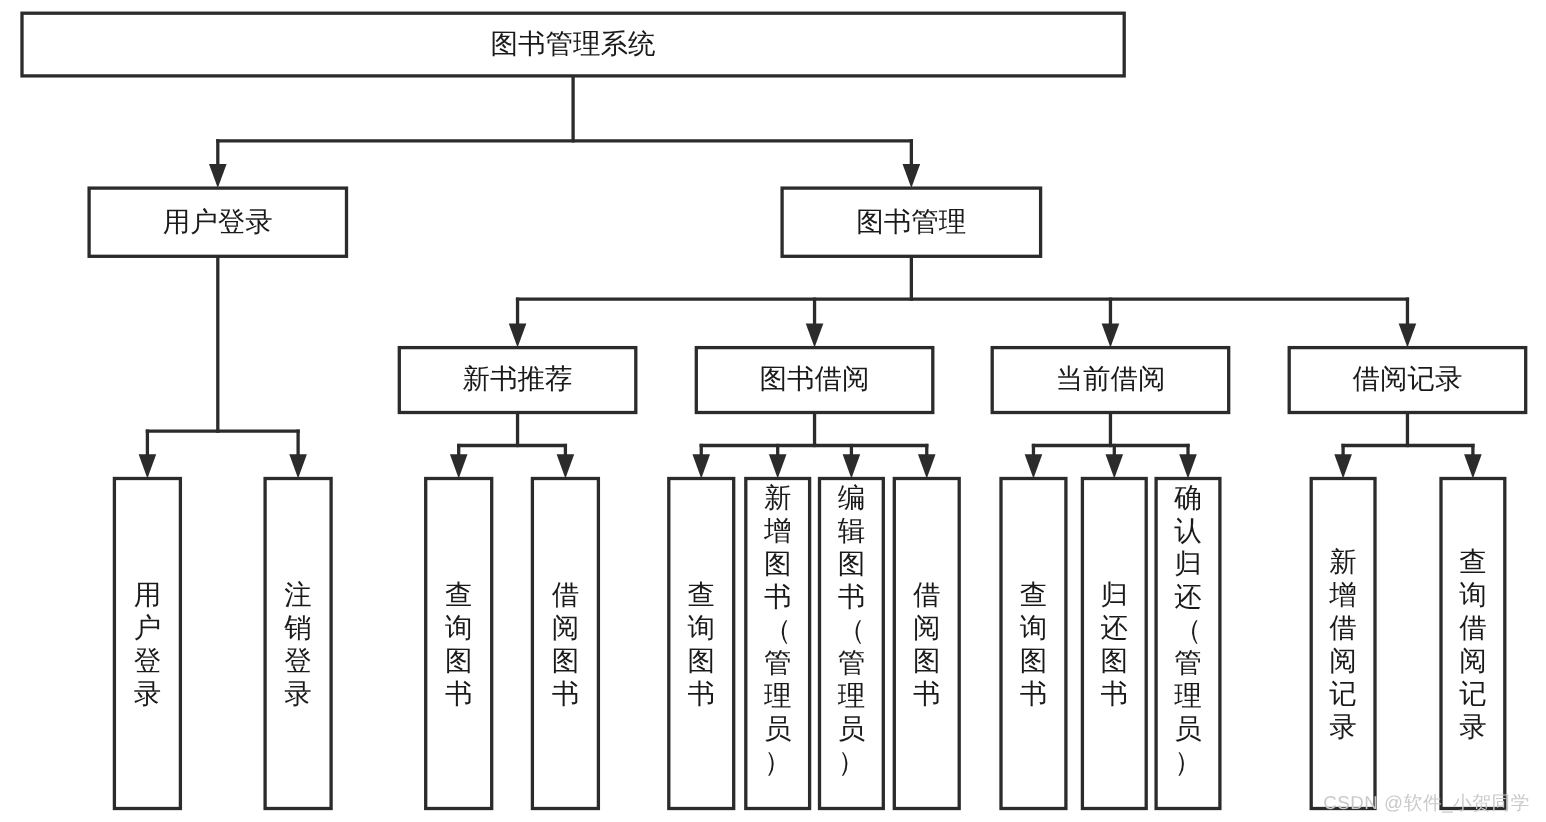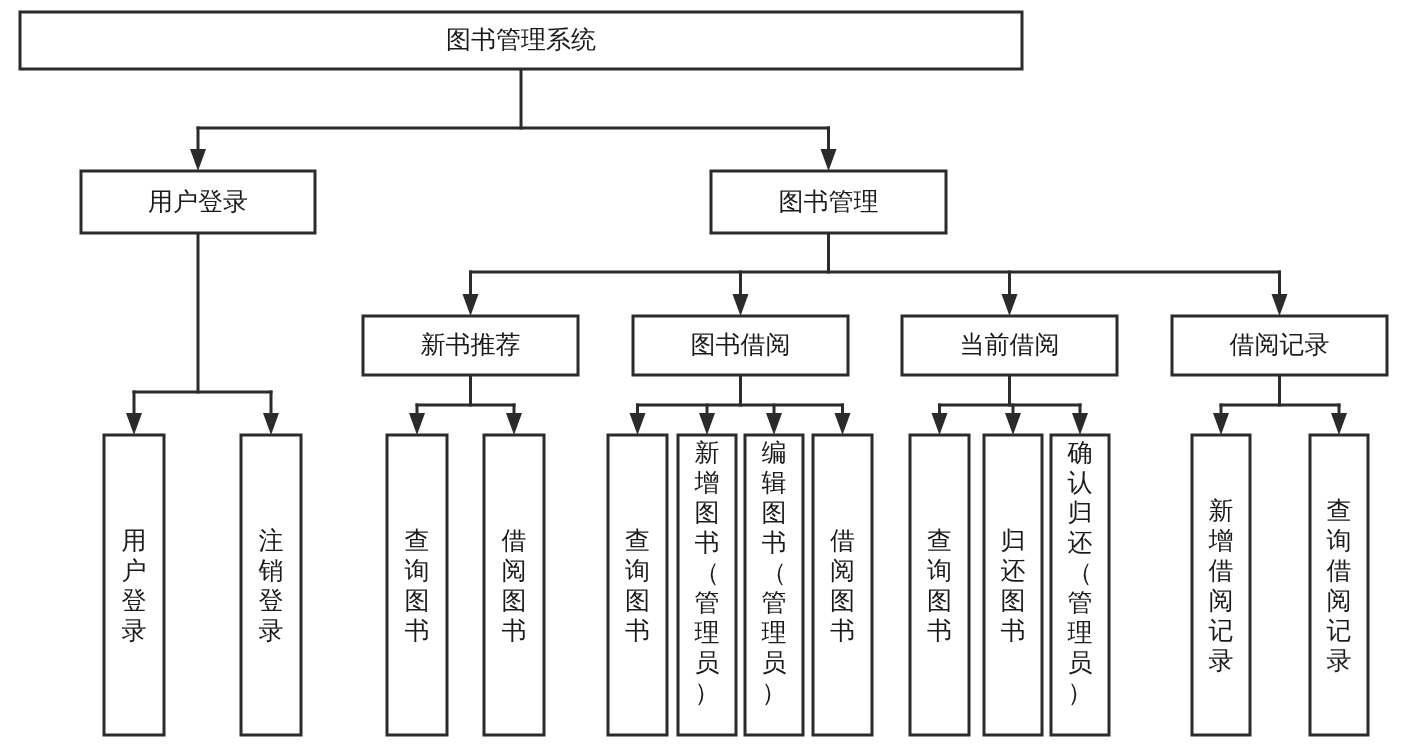--- a/index.html
+++ b/index.html
@@ -202,13 +202,14 @@
         <g>
           <rect x="1192" y="435" width="58" height="300" class="node-rect"></rect>
           <text x="1221" y="519" class="node-label-v"><tspan x="1221" dy="0">新</tspan><tspan x="1221" dy="30">增</tspan><tspan x="1221" dy="30">借</tspan><tspan x="1221" dy="30">阅</tspan><tspan x="1221" dy="30">记</tspan><tspan x="1221" dy="30">录</tspan></text>
         </g>
         <g>
           <rect x="1310" y="435" width="58" height="300" class="node-rect"></rect>
           <text x="1339" y="519" class="node-label-v"><tspan x="1339" dy="0">查</tspan><tspan x="1339" dy="30">询</tspan><tspan x="1339" dy="30">借</tspan><tspan x="1339" dy="30">阅</tspan><tspan x="1339" dy="30">记</tspan><tspan x="1339" dy="30">录</tspan></text>
         </g>
       </g>
     </svg>
+  <div class="watermark-text">CSDN @软件_小贺同学</div>
 </div>
 
 </body></html>

